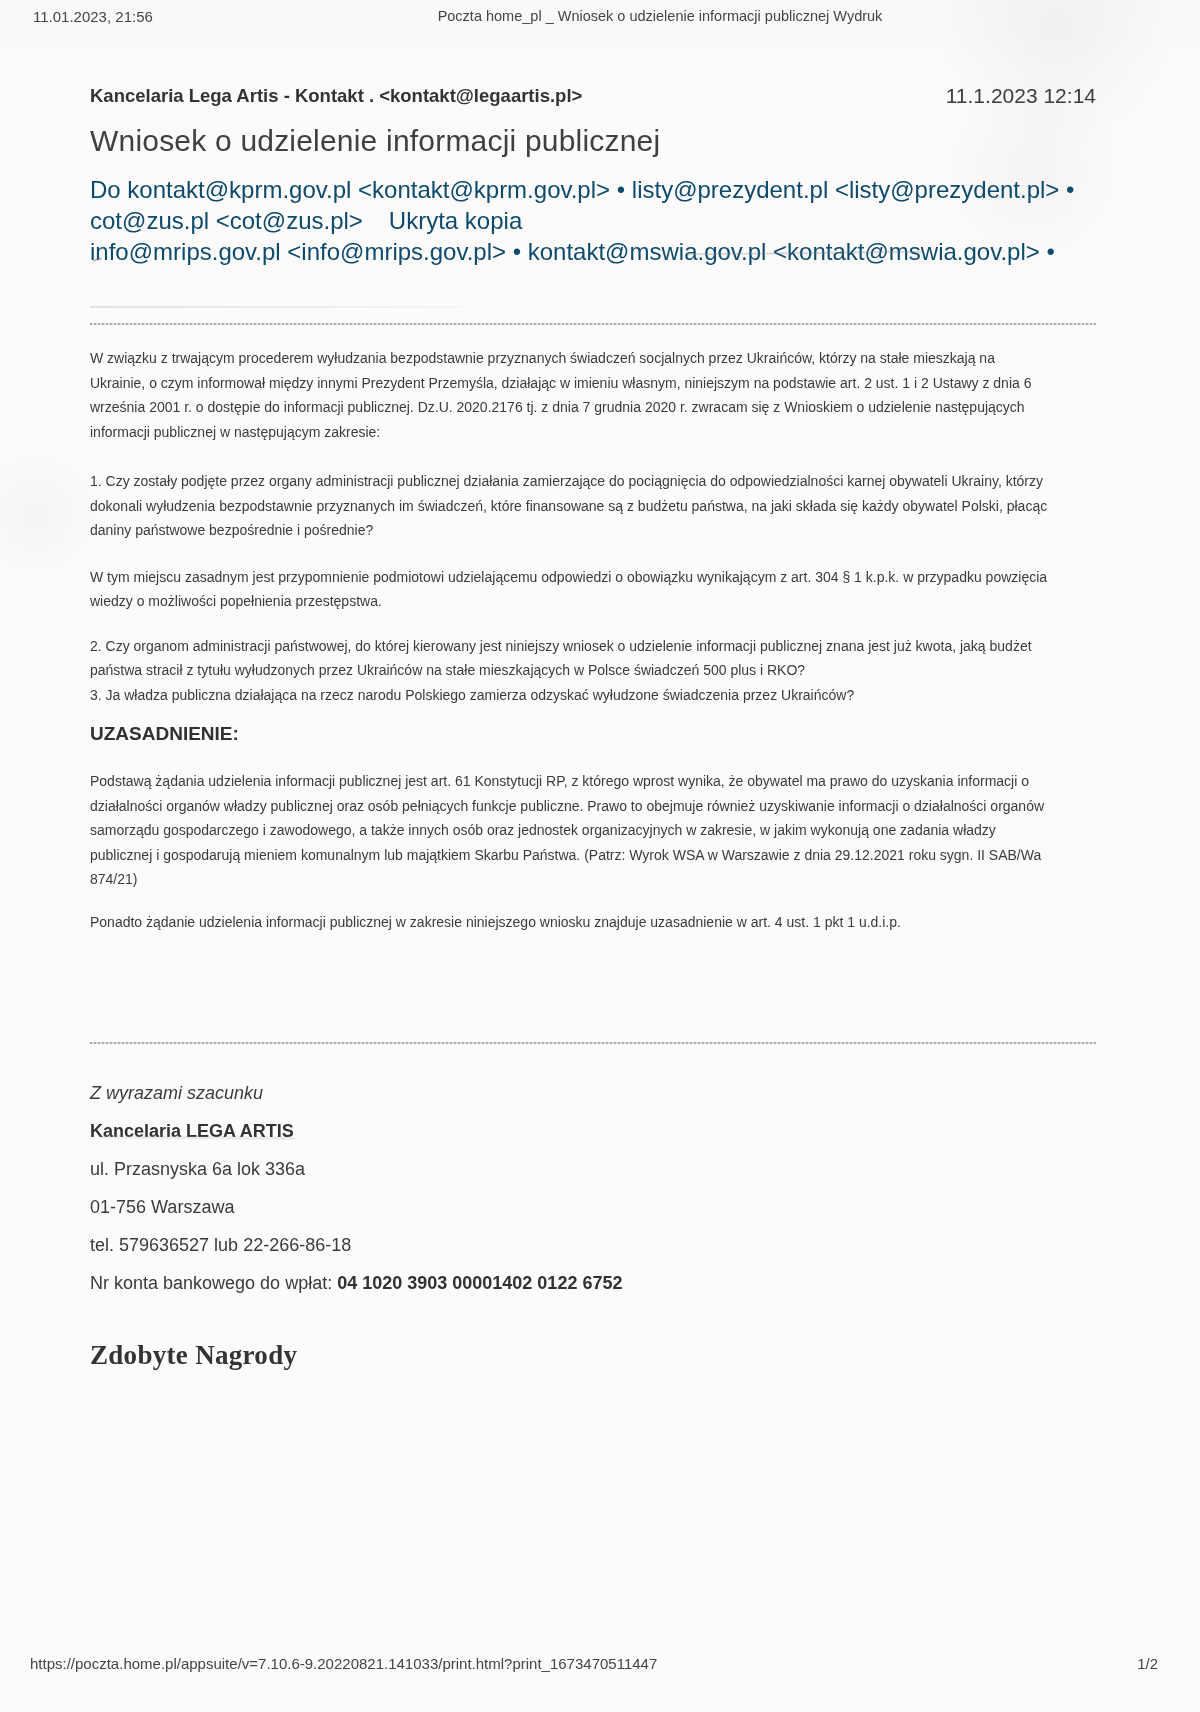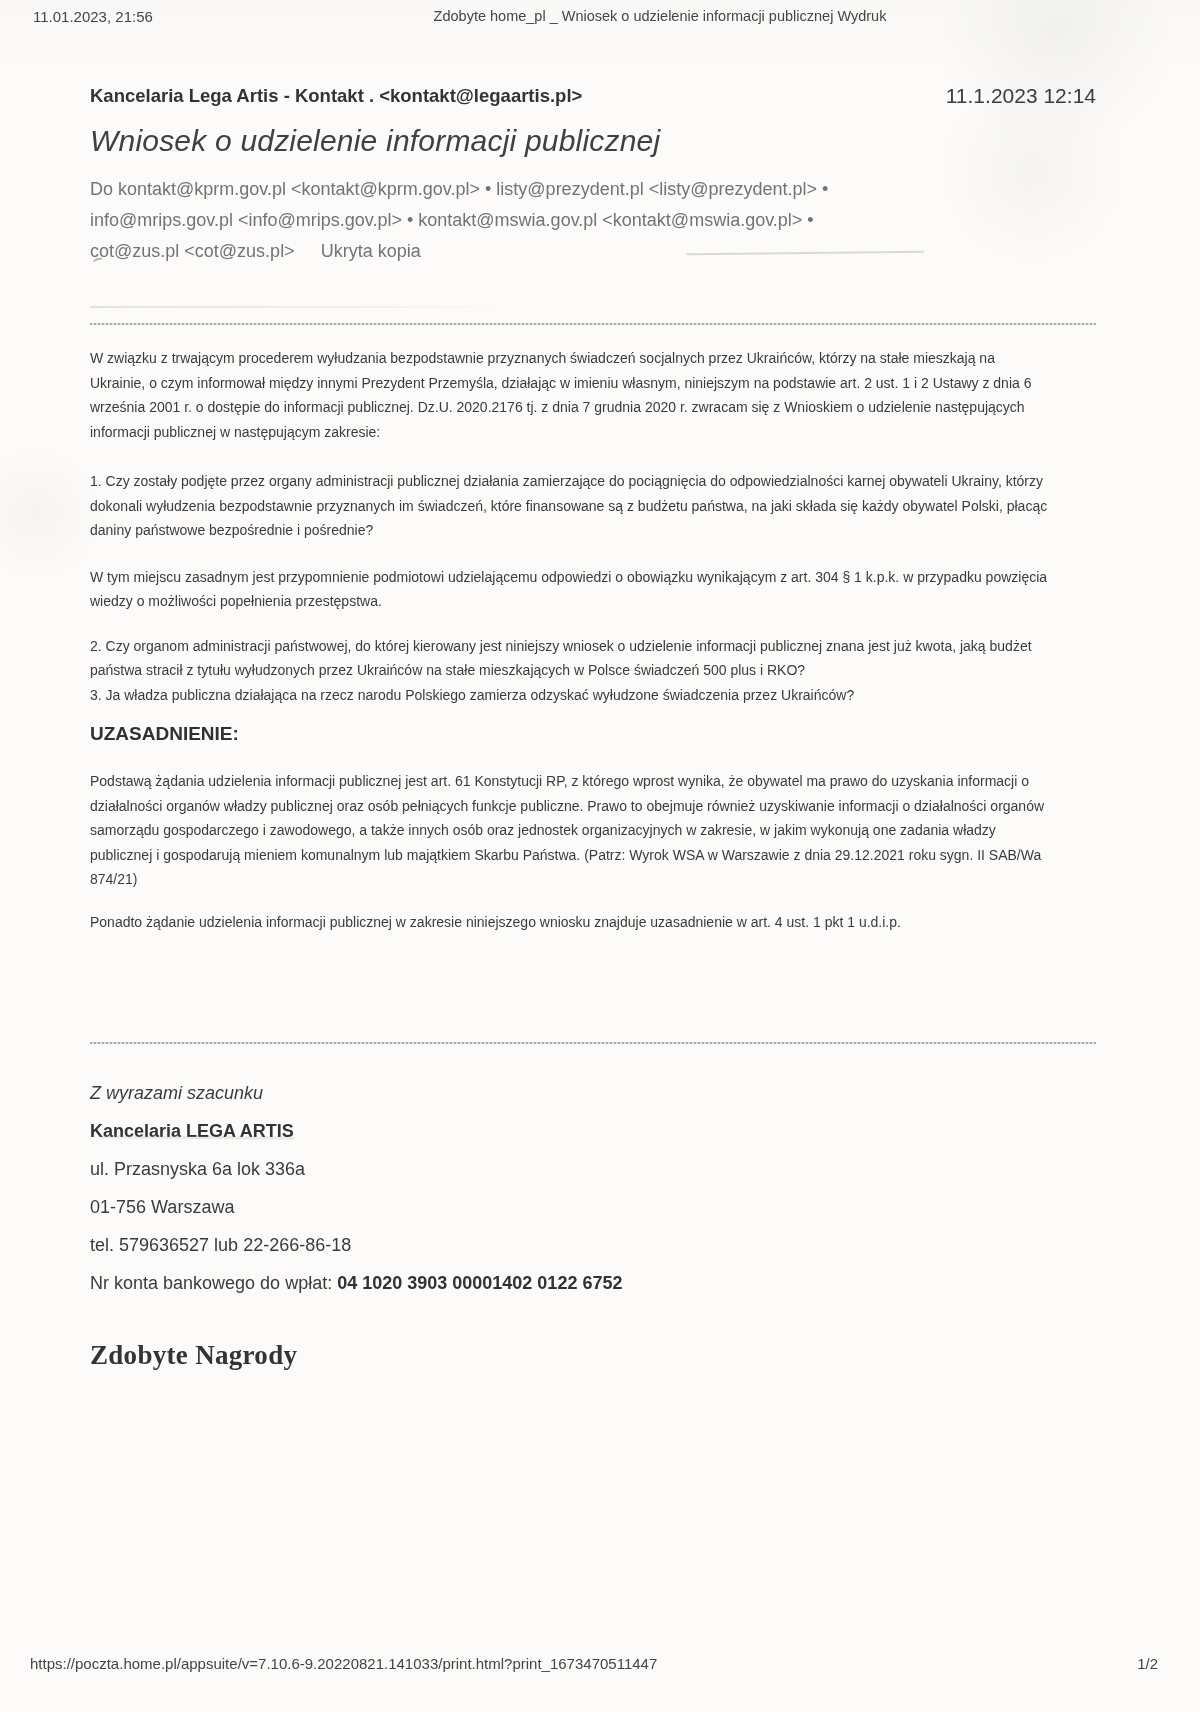--- a/index.html
+++ b/index.html
@@ -47,28 +47,27 @@
   .from-name { font-weight: bold; font-size: 18.5px; color: #333333; }
   .sent-date { font-size: 21px; color: #3c3c3c; }
 
   .subject {
     margin-top: 16px;
     font-size: 30px;
     font-weight: 400;
     letter-spacing: 0.2px;
     color: #404040;
     line-height: 36px;
-    font-style: italic;
   }
 
   .recipients {
     margin-top: 15px;
-    font-size: 18px;
+    font-size: 24px;
     line-height: 31px;
-    color: #737373;
+    color: #0c4a6e;
   }
   .bcc { display: inline-block; margin-left: 26px; }
 
   .rule {
     border: none;
     height: 2px;
     background: repeating-linear-gradient(90deg, #8f8f8f 0 2px, #d8d8d6 2px 4px);
     opacity: 0.75;
   }
   .rule-1 { margin-top: 56px; }
@@ -131,36 +130,36 @@
   .a3 { left: 90px; top: 306px; width: 420px; height: 2px;
         background: linear-gradient(90deg, rgba(160,160,160,0.28), rgba(160,160,160,0.10) 70%, transparent); }
   .a4 { left: 100px; top: 1136px; width: 195px; height: 3px;
         background: rgba(170,170,170,0.22); border-radius: 3px; transform: rotate(0.4deg); }
 </style>
 </head>
 <body>
 
 <div class="print-header">
   <span class="ph-datetime">11.01.2023, 21:56</span>
-  <span class="ph-title">Zdobyte home_pl _ Wniosek o udzielenie informacji publicznej Wydruk</span>
+  <span class="ph-title">Poczta home_pl _ Wniosek o udzielenie informacji publicznej Wydruk</span>
 </div>
 
 <div class="content">
 
   <div class="from-row">
     <span class="from-name">Kancelaria Lega Artis - Kontakt . &lt;kontakt@legaartis.pl&gt;</span>
     <span class="sent-date">11.1.2023 12:14</span>
   </div>
 
   <div class="subject">Wniosek o udzielenie informacji publicznej</div>
 
   <div class="recipients">
     <div>Do kontakt@kprm.gov.pl &lt;kontakt@kprm.gov.pl&gt; • listy@prezydent.pl &lt;listy@prezydent.pl&gt; •</div>
+    <div><span>cot@zus.pl &lt;cot@zus.pl&gt;</span><span class="bcc">Ukryta kopia</span></div>
     <div>info@mrips.gov.pl &lt;info@mrips.gov.pl&gt; • kontakt@mswia.gov.pl &lt;kontakt@mswia.gov.pl&gt; •</div>
-    <div><span>cot@zus.pl &lt;cot@zus.pl&gt;</span><span class="bcc">Ukryta kopia</span></div>
   </div>
 
   <hr class="rule rule-1">
 
   <div class="para p-intro">W związku z trwającym procederem wyłudzania bezpodstawnie przyznanych świadczeń socjalnych przez Ukraińców, którzy na stałe mieszkają na Ukrainie, o czym informował między innymi Prezydent Przemyśla, działając w imieniu własnym, niniejszym na podstawie art. 2 ust. 1 i 2 Ustawy z dnia 6 września 2001 r. o dostępie do informacji publicznej. Dz.U. 2020.2176 tj. z dnia 7 grudnia 2020 r. zwracam się z Wnioskiem o udzielenie następujących informacji publicznej w następującym zakresie:</div>
 
   <div class="para p-q1">1. Czy zostały podjęte przez organy administracji publicznej działania zamierzające do pociągnięcia do odpowiedzialności karnej obywateli Ukrainy, którzy dokonali wyłudzenia bezpodstawnie przyznanych im świadczeń, które finansowane są z budżetu państwa, na jaki składa się każdy obywatel Polski, płacąc daniny państwowe bezpośrednie i pośrednie?</div>
 
   <div class="para p-note">W tym miejscu zasadnym jest przypomnienie podmiotowi udzielającemu odpowiedzi o obowiązku wynikającym z art. 304 § 1 k.p.k. w przypadku powzięcia wiedzy o możliwości popełnienia przestępstwa.</div>
 

